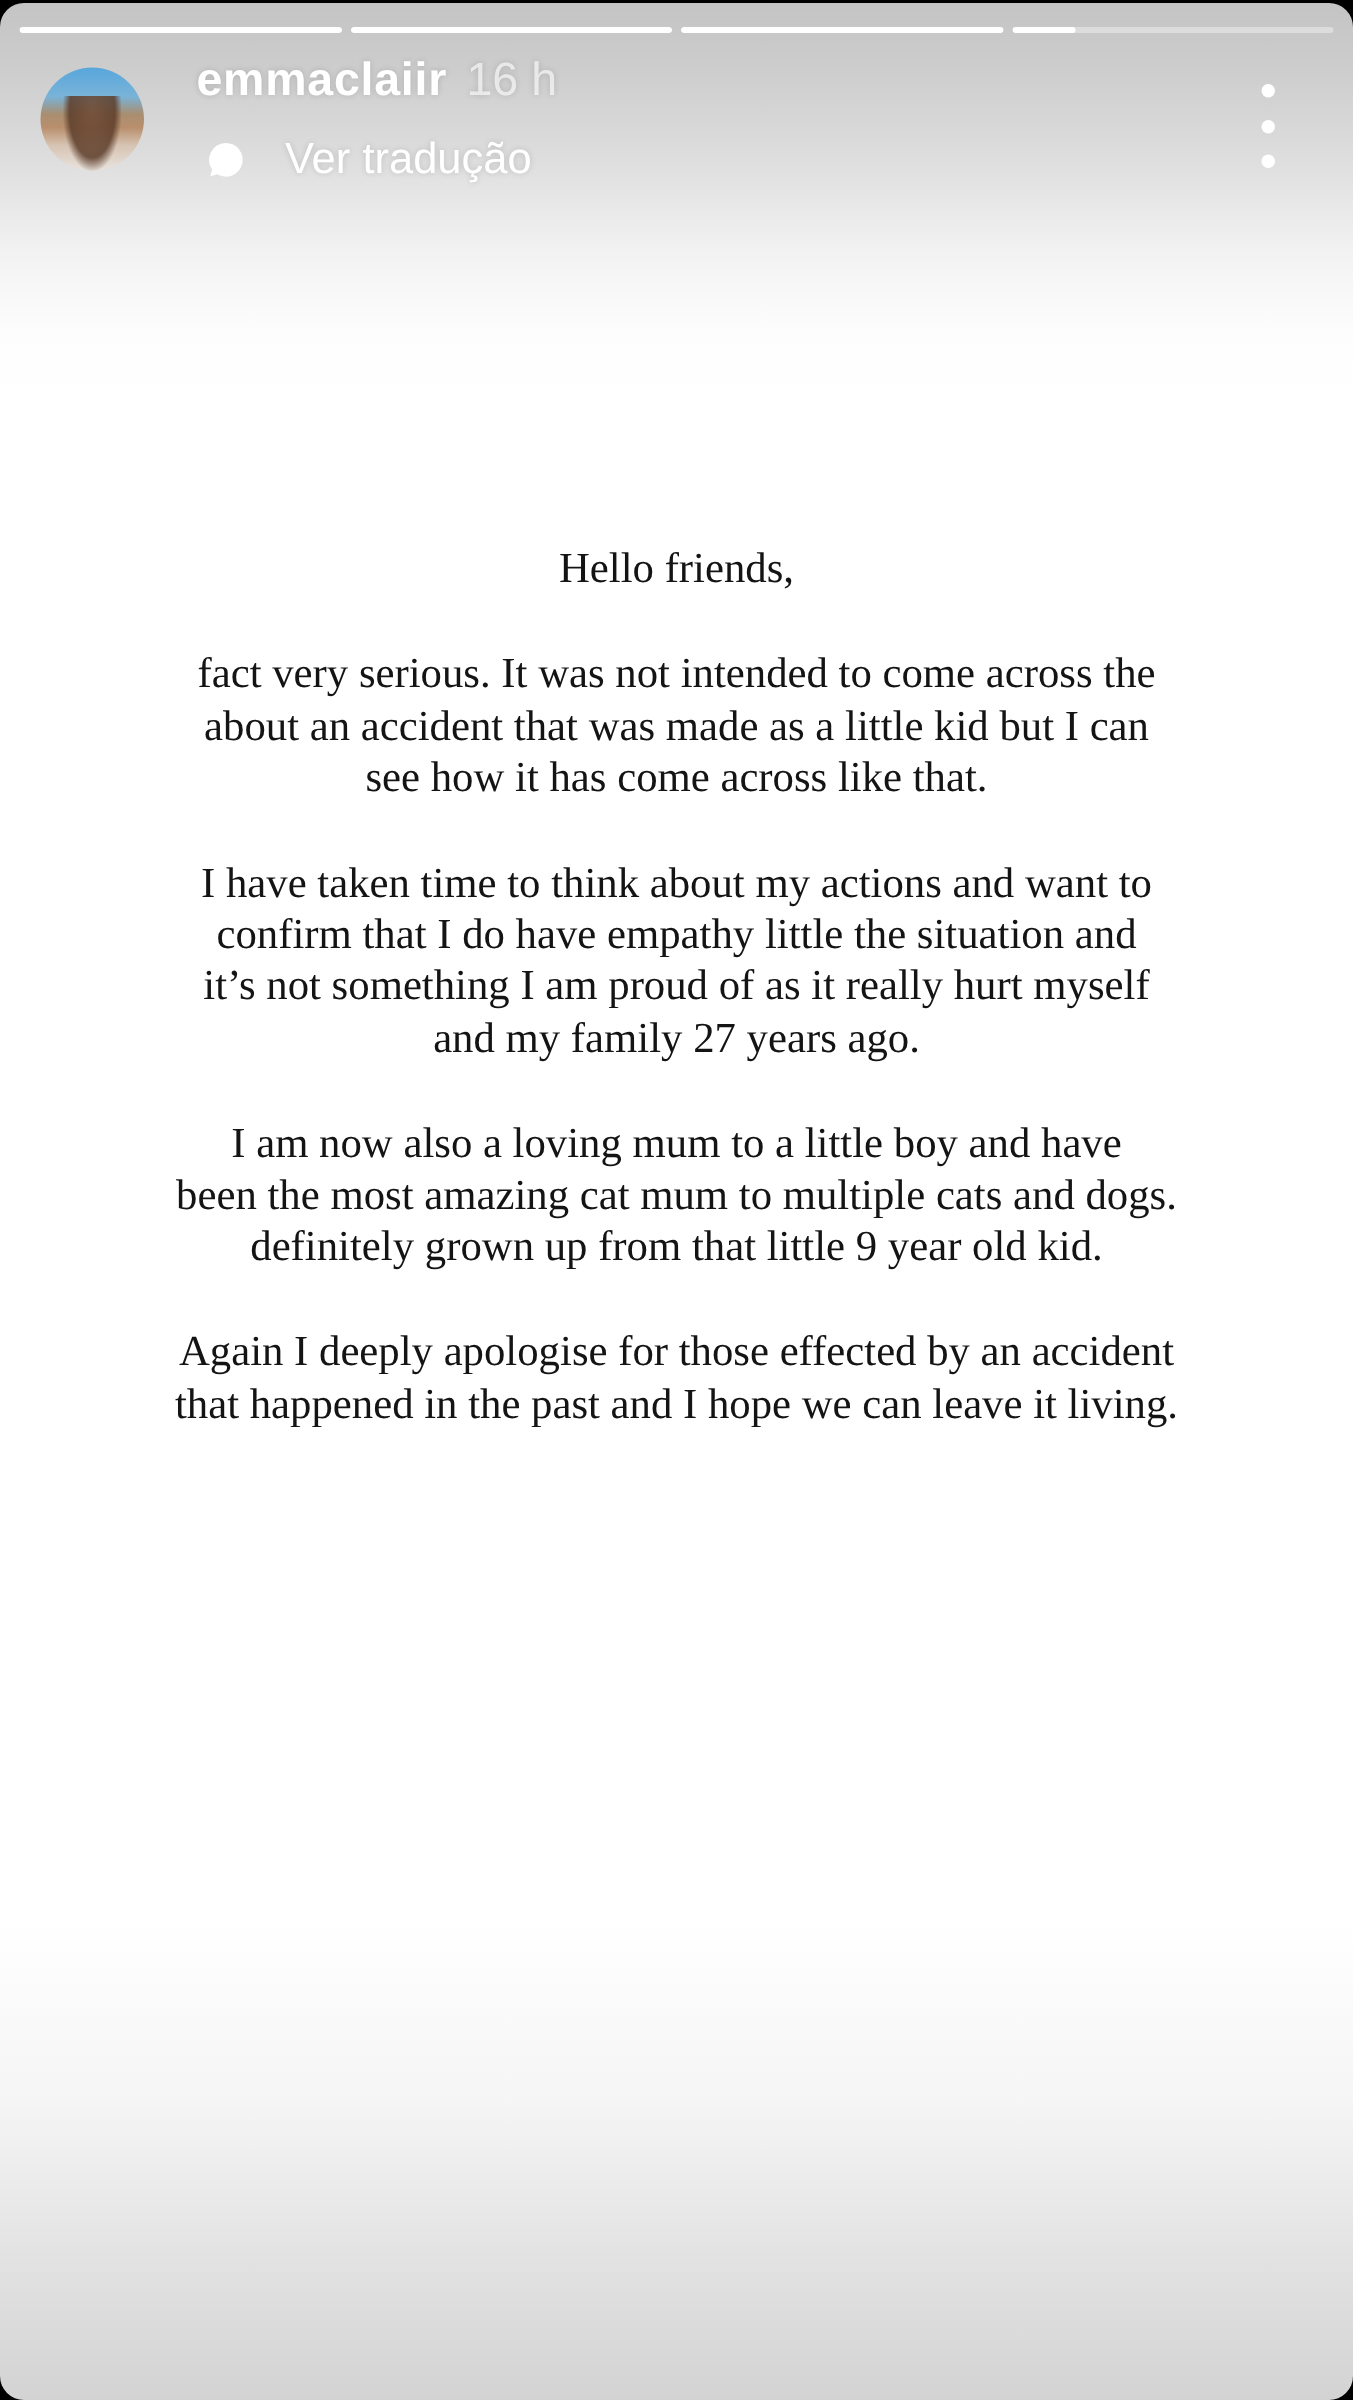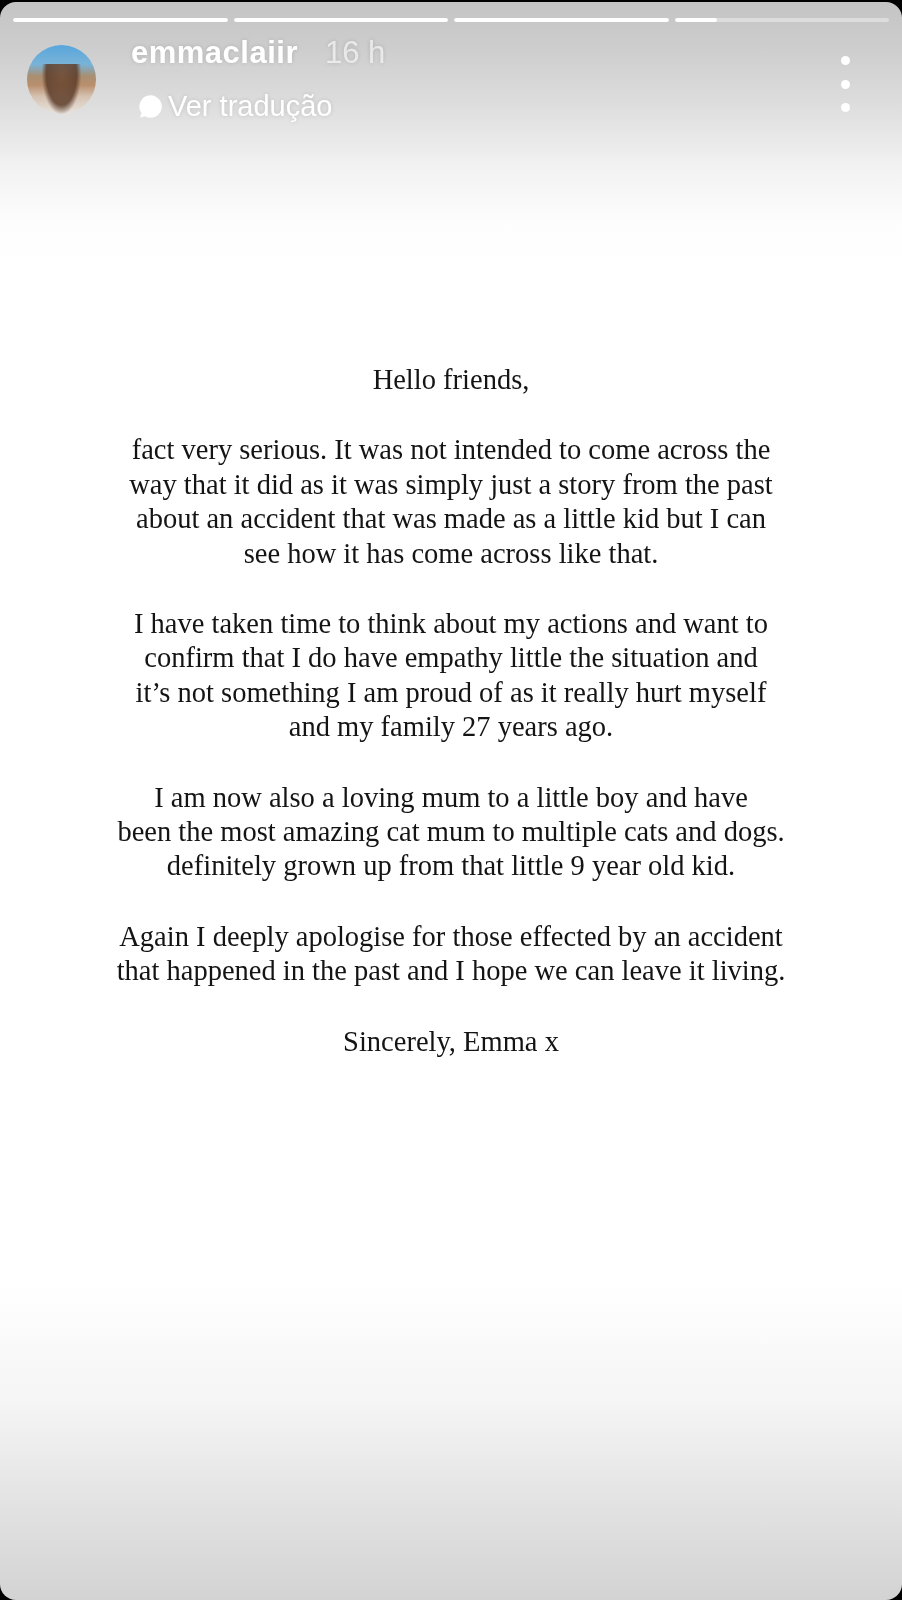--- a/index.html
+++ b/index.html
@@ -45,32 +45,32 @@
       #d6c3b2 75%, #e9e4df 100%);
     overflow:hidden;
   }
   .avatar-hair{
     position:absolute;left:22%;top:28%;width:56%;height:72%;
     background:radial-gradient(ellipse at 50% 20%, #6e4a33 0%, #5c3c29 55%, rgba(92,60,41,0) 72%);
     opacity:.85;
   }
   .header-text-row{
     position:absolute;left:131px;top:33px;
-    display:flex;align-items:baseline;gap:27px;
+    display:flex;align-items:baseline;gap:13px;
     text-shadow:0 0 4px rgba(0,0,0,0.15);
   }
   .username{
     color:#fff;font-size:31px;font-weight:700;letter-spacing:.5px;
   }
   .timestamp{
     color:rgba(255,255,255,0.65);font-size:31px;font-weight:400;
   }
   .translation-row{
     position:absolute;left:137px;top:88px;
-    display:flex;align-items:center;gap:4px;
+    display:flex;align-items:center;gap:26px;
     text-shadow:0 0 4px rgba(0,0,0,0.15);
   }
   .bubble-icon{width:27px;height:27px;display:block;}
   .translation-label{color:#fff;font-size:29px;font-weight:400;}
   .more-options{
     position:absolute;left:833px;top:52px;width:24px;height:56px;
     display:flex;flex-direction:column;align-items:center;
     justify-content:space-between;padding:2px 0;cursor:pointer;
   }
   .dot{width:9px;height:9px;border-radius:50%;background:#fff;}
@@ -129,37 +129,33 @@
     <div class="dot"></div>
     <div class="dot"></div>
   </div>
 
   <div class="letter">
     <div class="paragraph">
       <div class="line">Hello friends,</div>
     </div>
     <div class="paragraph">
       <div class="line">fact very serious. It was not intended to come across the</div>
-      <div class="line">way that it did as it was simply just a story from the past</div>
       <div class="line">about an accident that was made as a little kid but I can</div>
       <div class="line">see how it has come across like that.</div>
     </div>
     <div class="paragraph">
       <div class="line">I have taken time to think about my actions and want to</div>
       <div class="line">confirm that I do have empathy little the situation and</div>
       <div class="line">it’s not something I am proud of as it really hurt myself</div>
       <div class="line">and my family 27 years ago.</div>
     </div>
     <div class="paragraph">
       <div class="line">I am now also a loving mum to a little boy and have</div>
       <div class="line">been the most amazing cat mum to multiple cats and dogs.</div>
       <div class="line">definitely grown up from that little 9 year old kid.</div>
     </div>
     <div class="paragraph">
       <div class="line">Again I deeply apologise for those effected by an accident</div>
       <div class="line">that happened in the past and I hope we can leave it living.</div>
     </div>
-    <div class="paragraph">
-      <div class="line">Sincerely, Emma x</div>
-    </div>
   </div>
 
 </div>
 
 </body></html>

